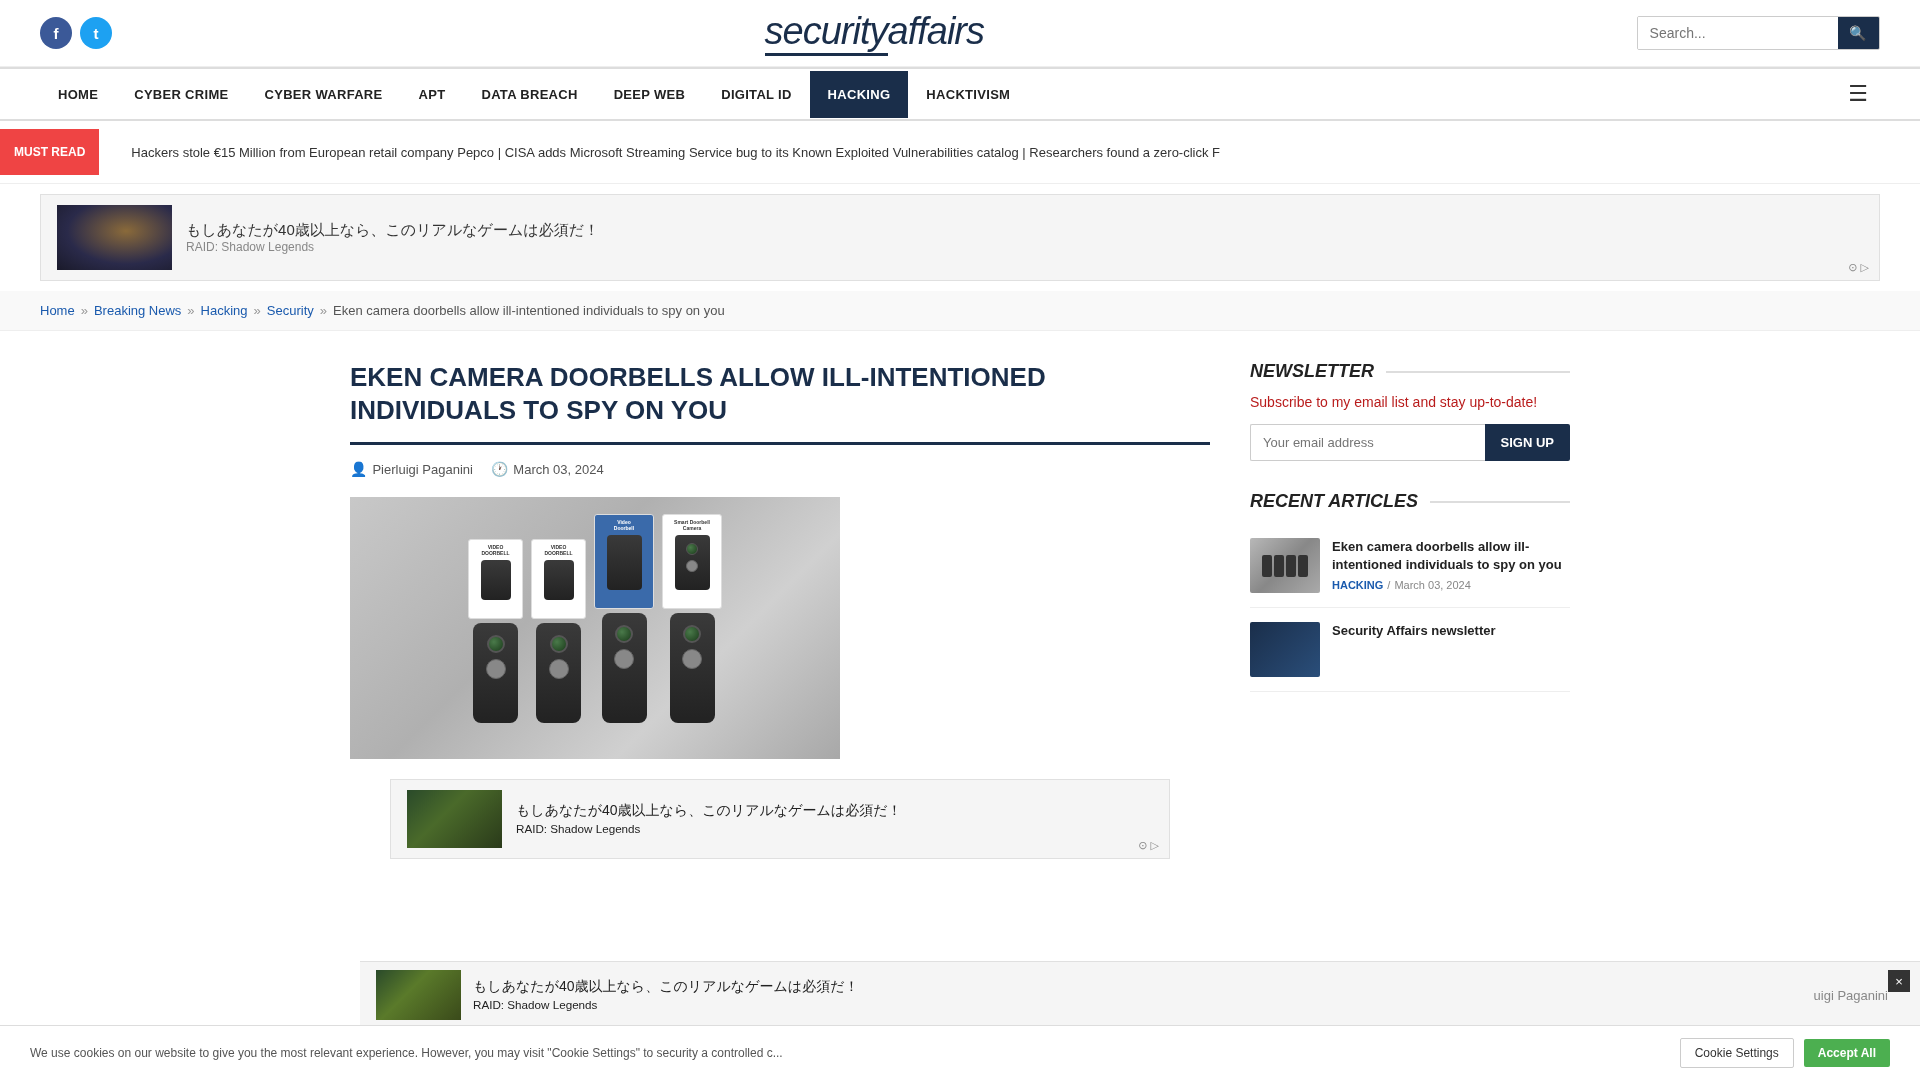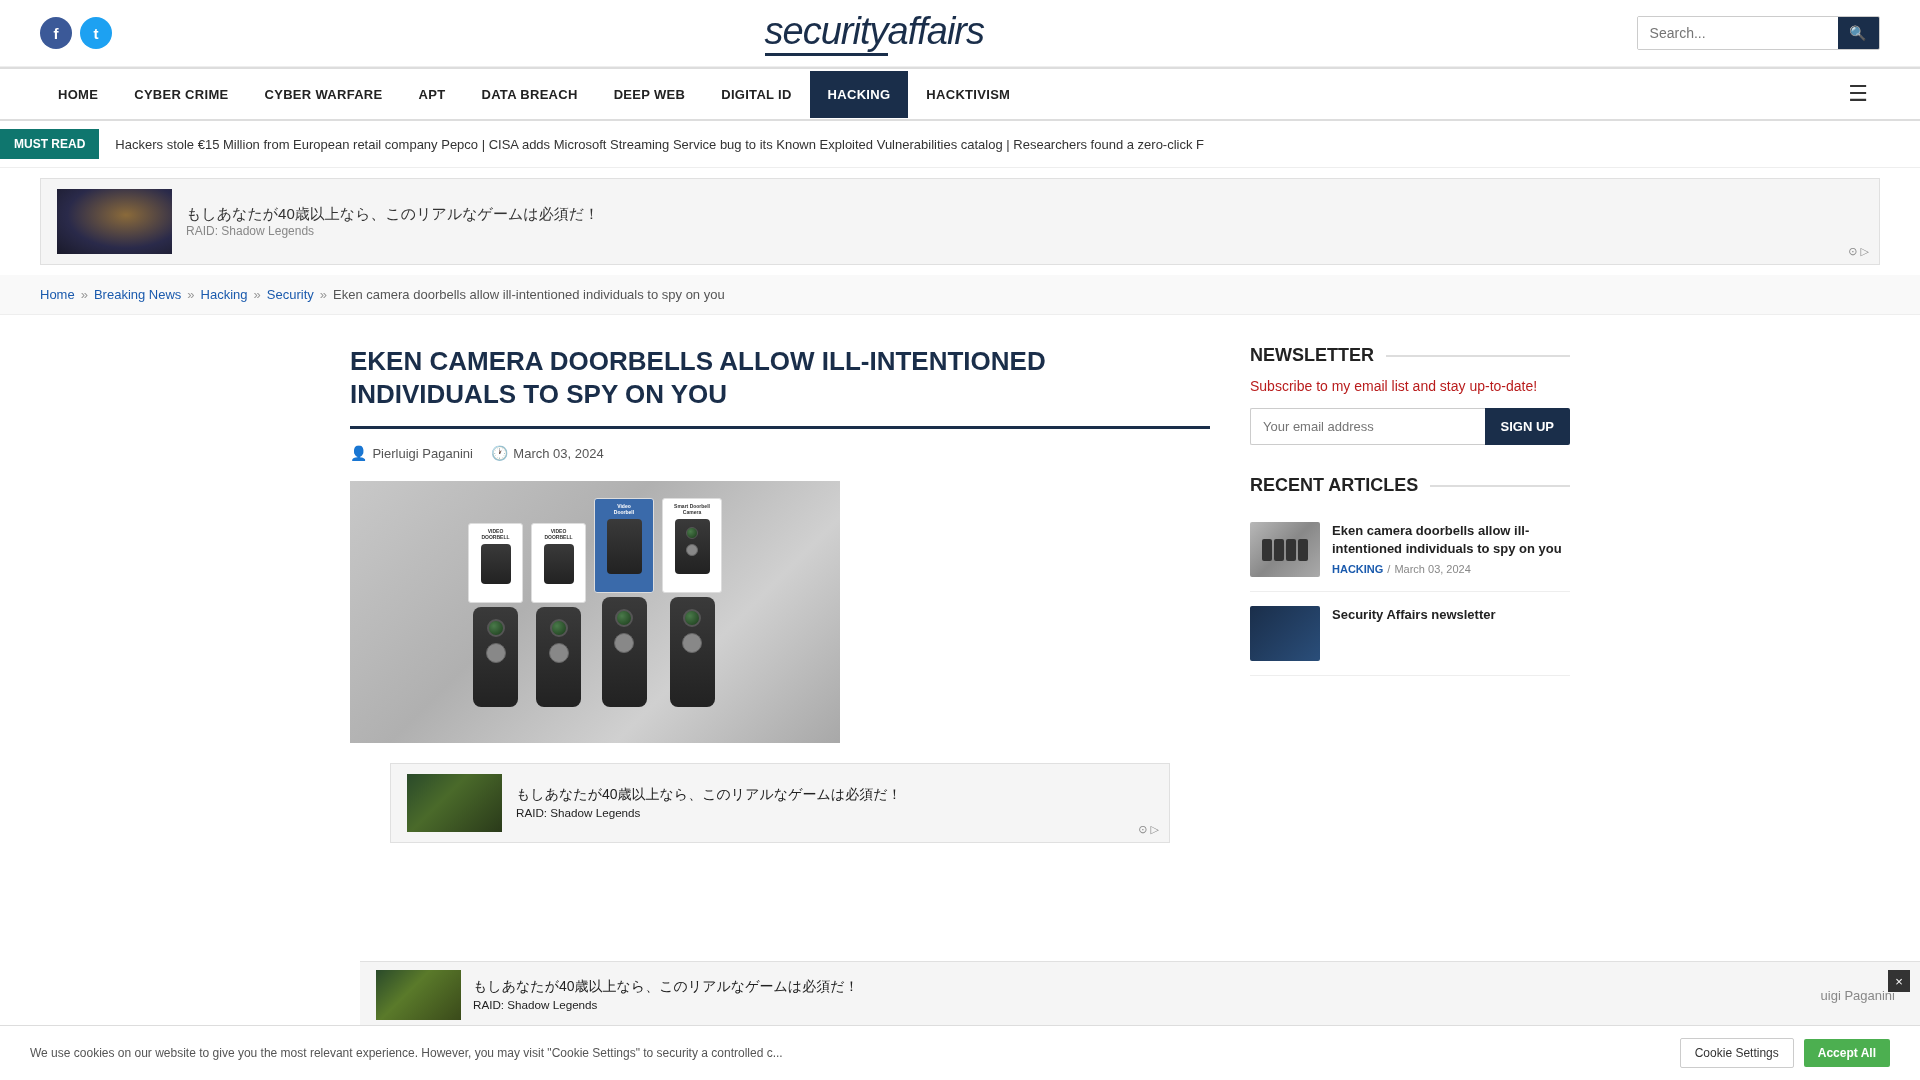--- a/index.html
+++ b/index.html
@@ -88,27 +88,27 @@
     
     .ticker {
       display: flex;
       align-items: center;
       background: #fff;
       border-bottom: 1px solid #eee;
       overflow: hidden;
       padding: 8px 0;
     }
     .ticker-label {
-      background: #0f766e;
+      background: #ef4444;
       color: #fff;
       font-weight: 700;
       font-size: 12px;
-      padding: 8px 14px;
+      padding: 16px 14px;
       white-space: nowrap;
-      margin-right: 16px;
+      margin-right: 32px;
       flex-shrink: 0;
     }
     .ticker-text {
       white-space: nowrap;
       font-size: 13px;
       color: #333;
       animation: marquee 30s linear infinite;
     }
     @keyframes marquee {
       0% { transform: translateX(100%); }
@@ -274,20 +274,21 @@
     
     .newsletter-section { margin-bottom: 30px; }
     .section-title {
       font-size: 18px;
       font-weight: 700;
       color: #222;
       margin-bottom: 12px;
       display: flex;
       align-items: center;
       gap: 12px;
+      font-style: italic;
     }
     .section-title::after {
       content: '';
       flex: 1;
       height: 2px;
       background: #ddd;
     }
     .newsletter-desc {
       font-size: 14px;
       color: #b91c1c;
@@ -449,21 +450,21 @@
       width: 22px;
       height: 22px;
       cursor: pointer;
       font-size: 13px;
       display: flex;
       align-items: center;
       justify-content: center;
     }
     .overlay-author {
       position: absolute;
-      right: 25px;
+      right: 32px;
       top: 50%;
       transform: translateY(-50%);
       font-size: 13px;
       color: #888;
     }
   </style>
 </head>
 <body>
 
 <div class="top-bar">

